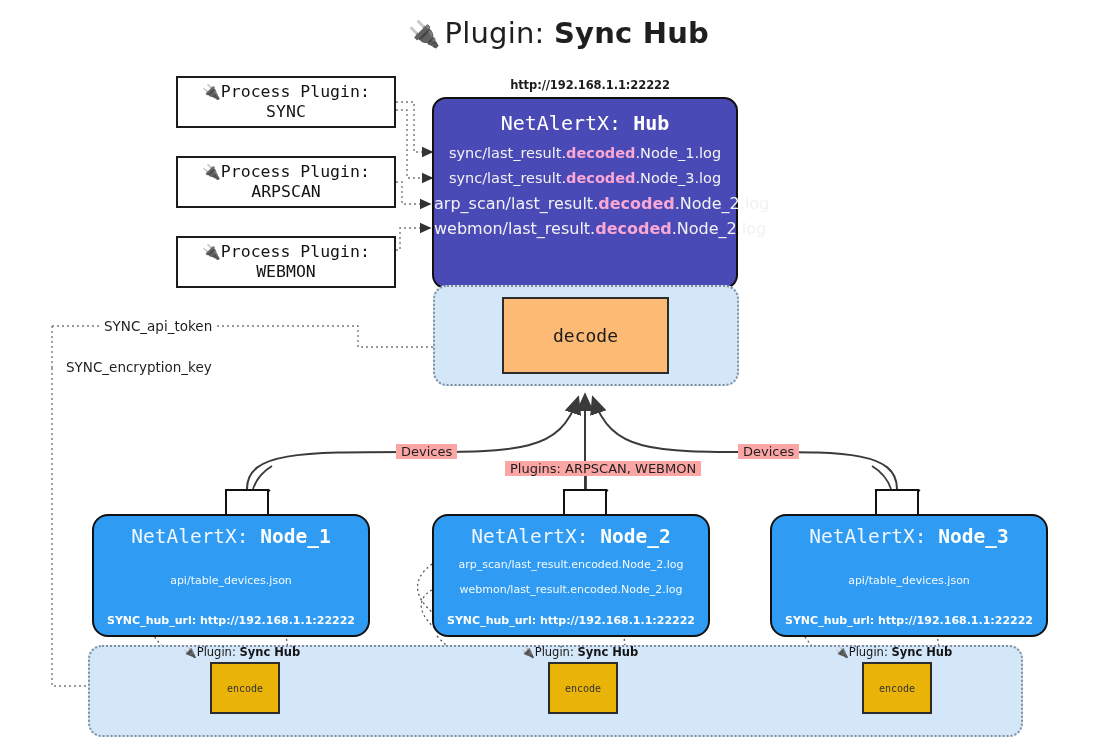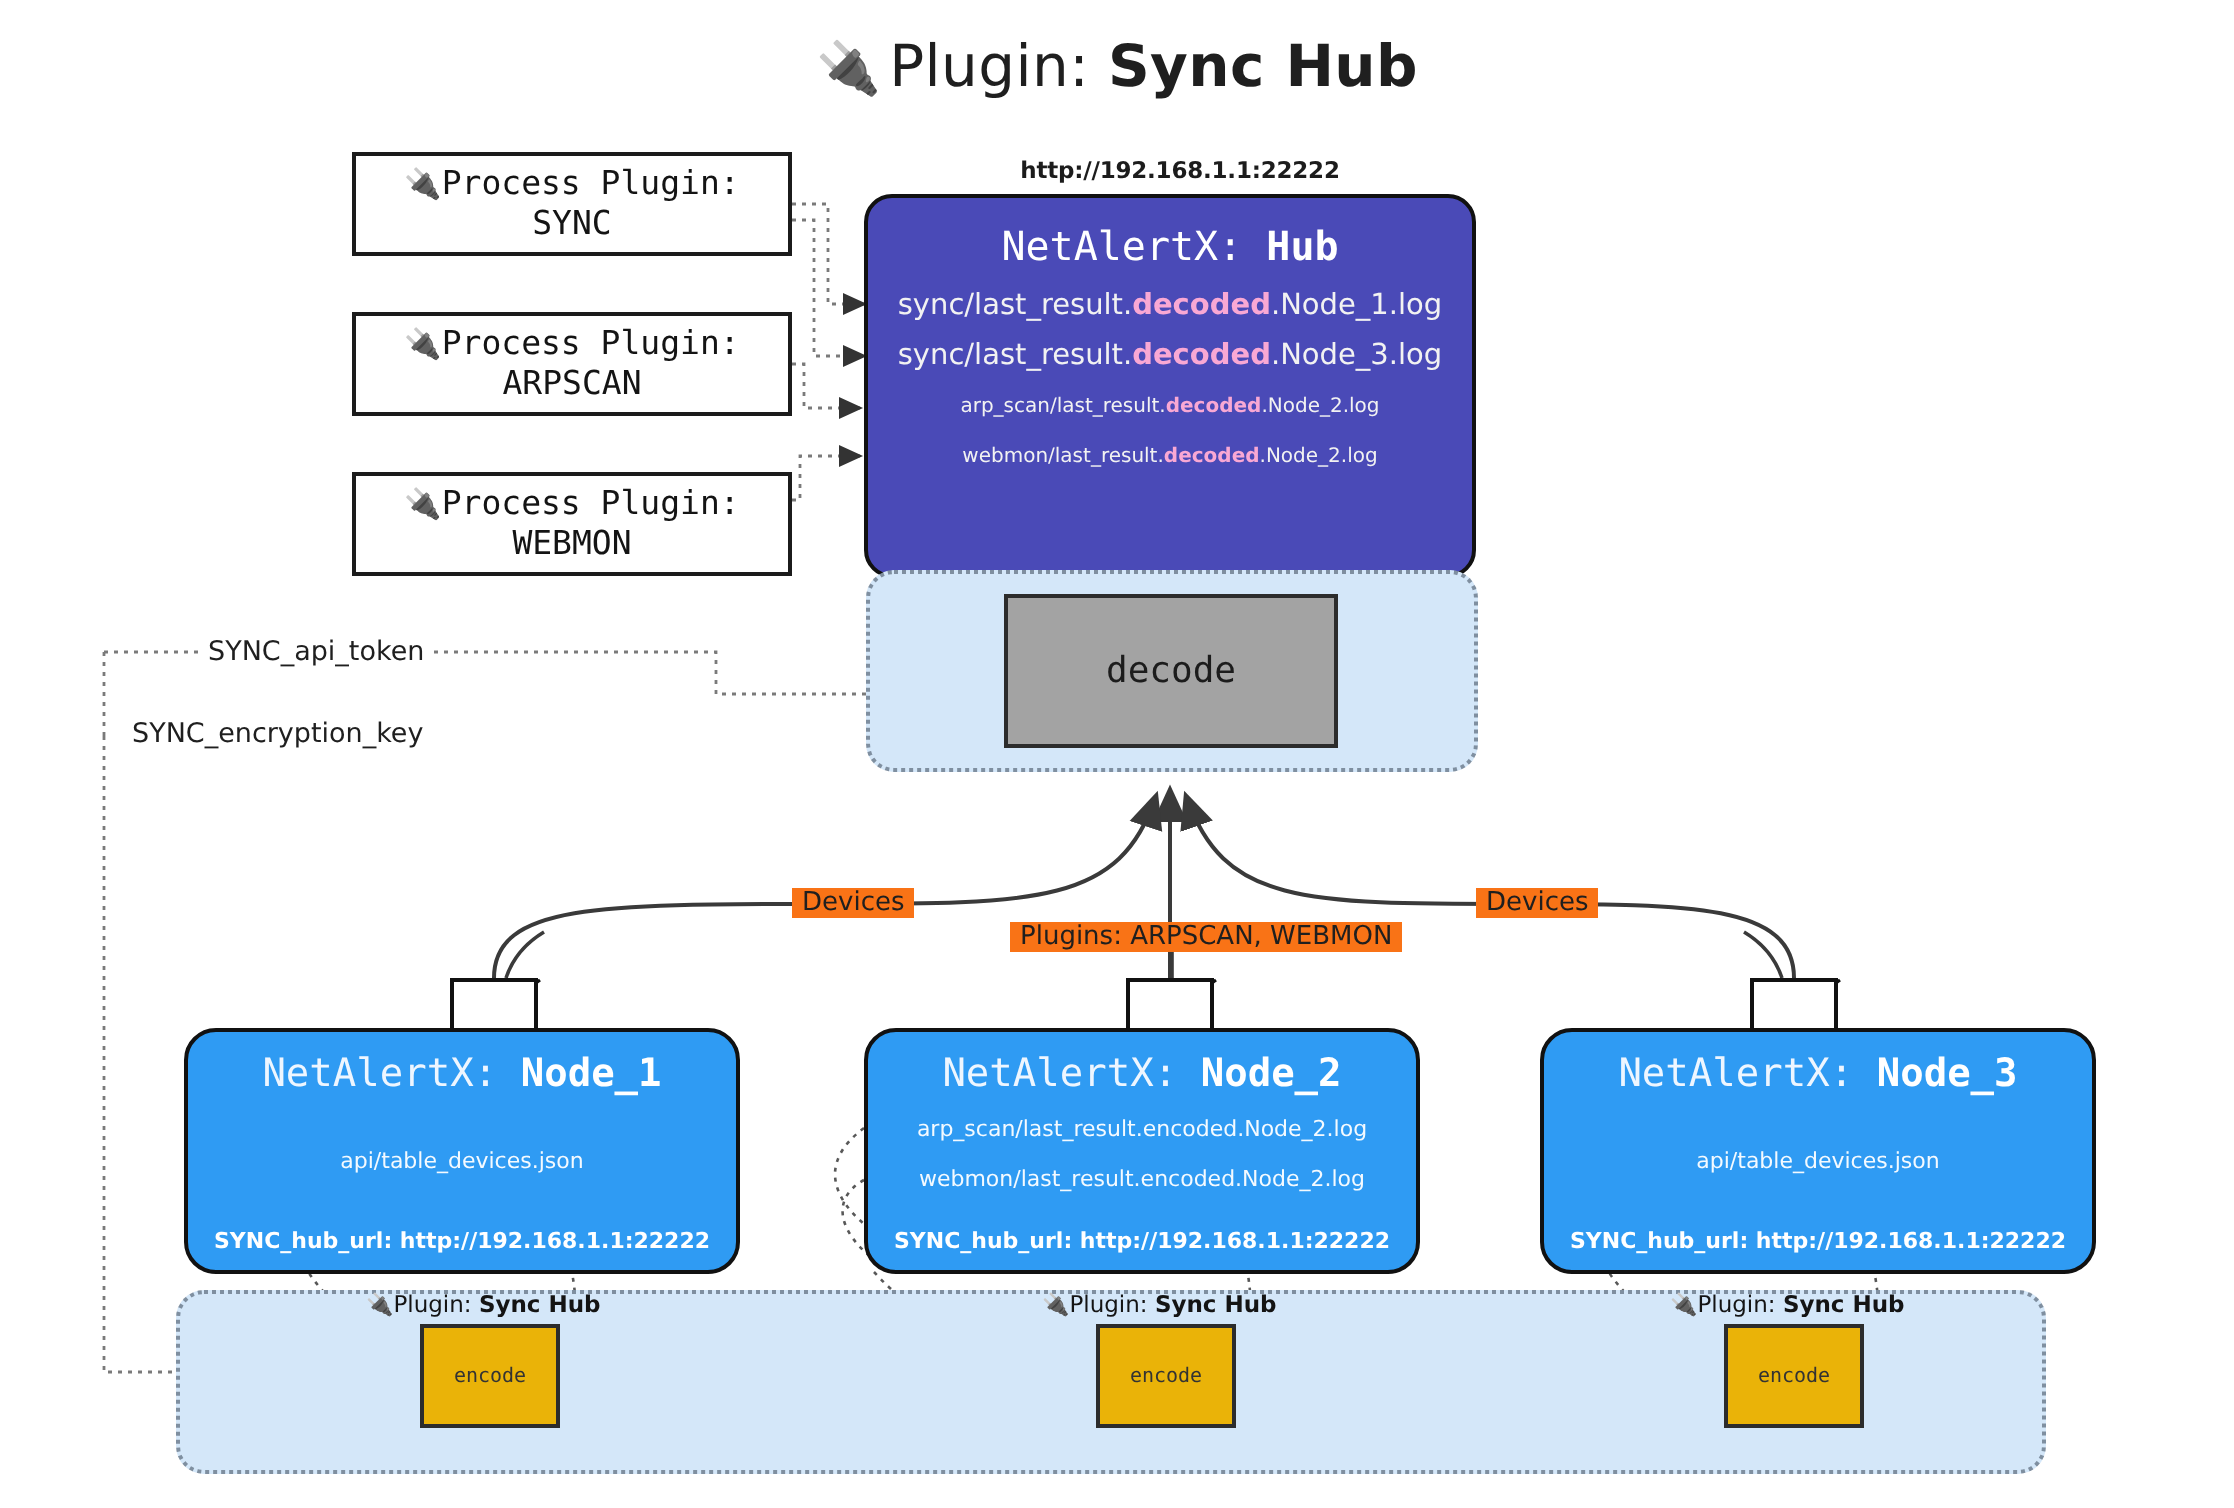--- a/index.html
+++ b/index.html
@@ -46,39 +46,39 @@
     font-family:"DejaVu Sans Mono","Liberation Mono",monospace;
     font-size:20px;white-space:nowrap;
   }
   .hub-title b{font-weight:bold;}
   .hub-lines{margin-top:6px;}
   .hub-line{
     font-size:14.5px;line-height:25px;text-align:center;white-space:nowrap;
     color:#f2f2f2;
   }
   .hub-line b{font-weight:bold;color:#f9a8d4;}
-  .hub-line.wide{font-size:10px;}
+  .hub-line.wide{font-size:16px;}
 
   
   .decode-wrap{
     position:absolute;left:433px;top:285px;width:306px;height:101px;
     background:#d4e7f9;border:2px dotted #7f8fa0;border-radius:14px;
     box-sizing:border-box;
   }
   .decode-box{
     position:absolute;left:502px;top:297px;width:167px;height:77px;
-    background:#a3a3a3;border:2px solid #2c2c2c;box-sizing:border-box;
+    background:#fdba74;border:2px solid #2c2c2c;box-sizing:border-box;
     display:flex;align-items:center;justify-content:center;
     font-family:"DejaVu Sans Mono","Liberation Mono",monospace;
     font-size:18px;color:#1c1c1c;
   }
 
   
   .edge-label{
-    position:absolute;font-size:13px;color:#1f1f1f;background:#f97316;
+    position:absolute;font-size:13px;color:#1f1f1f;background:#fca5a5;
     padding:0 5px;white-space:nowrap;
   }
 
   
   .node-box{
     position:absolute;width:278px;height:123px;top:514px;
     background:#2f9bf3;border:2px solid #111111;border-radius:16px;
     box-sizing:border-box;color:#ffffff;
   }
   .node-title{

